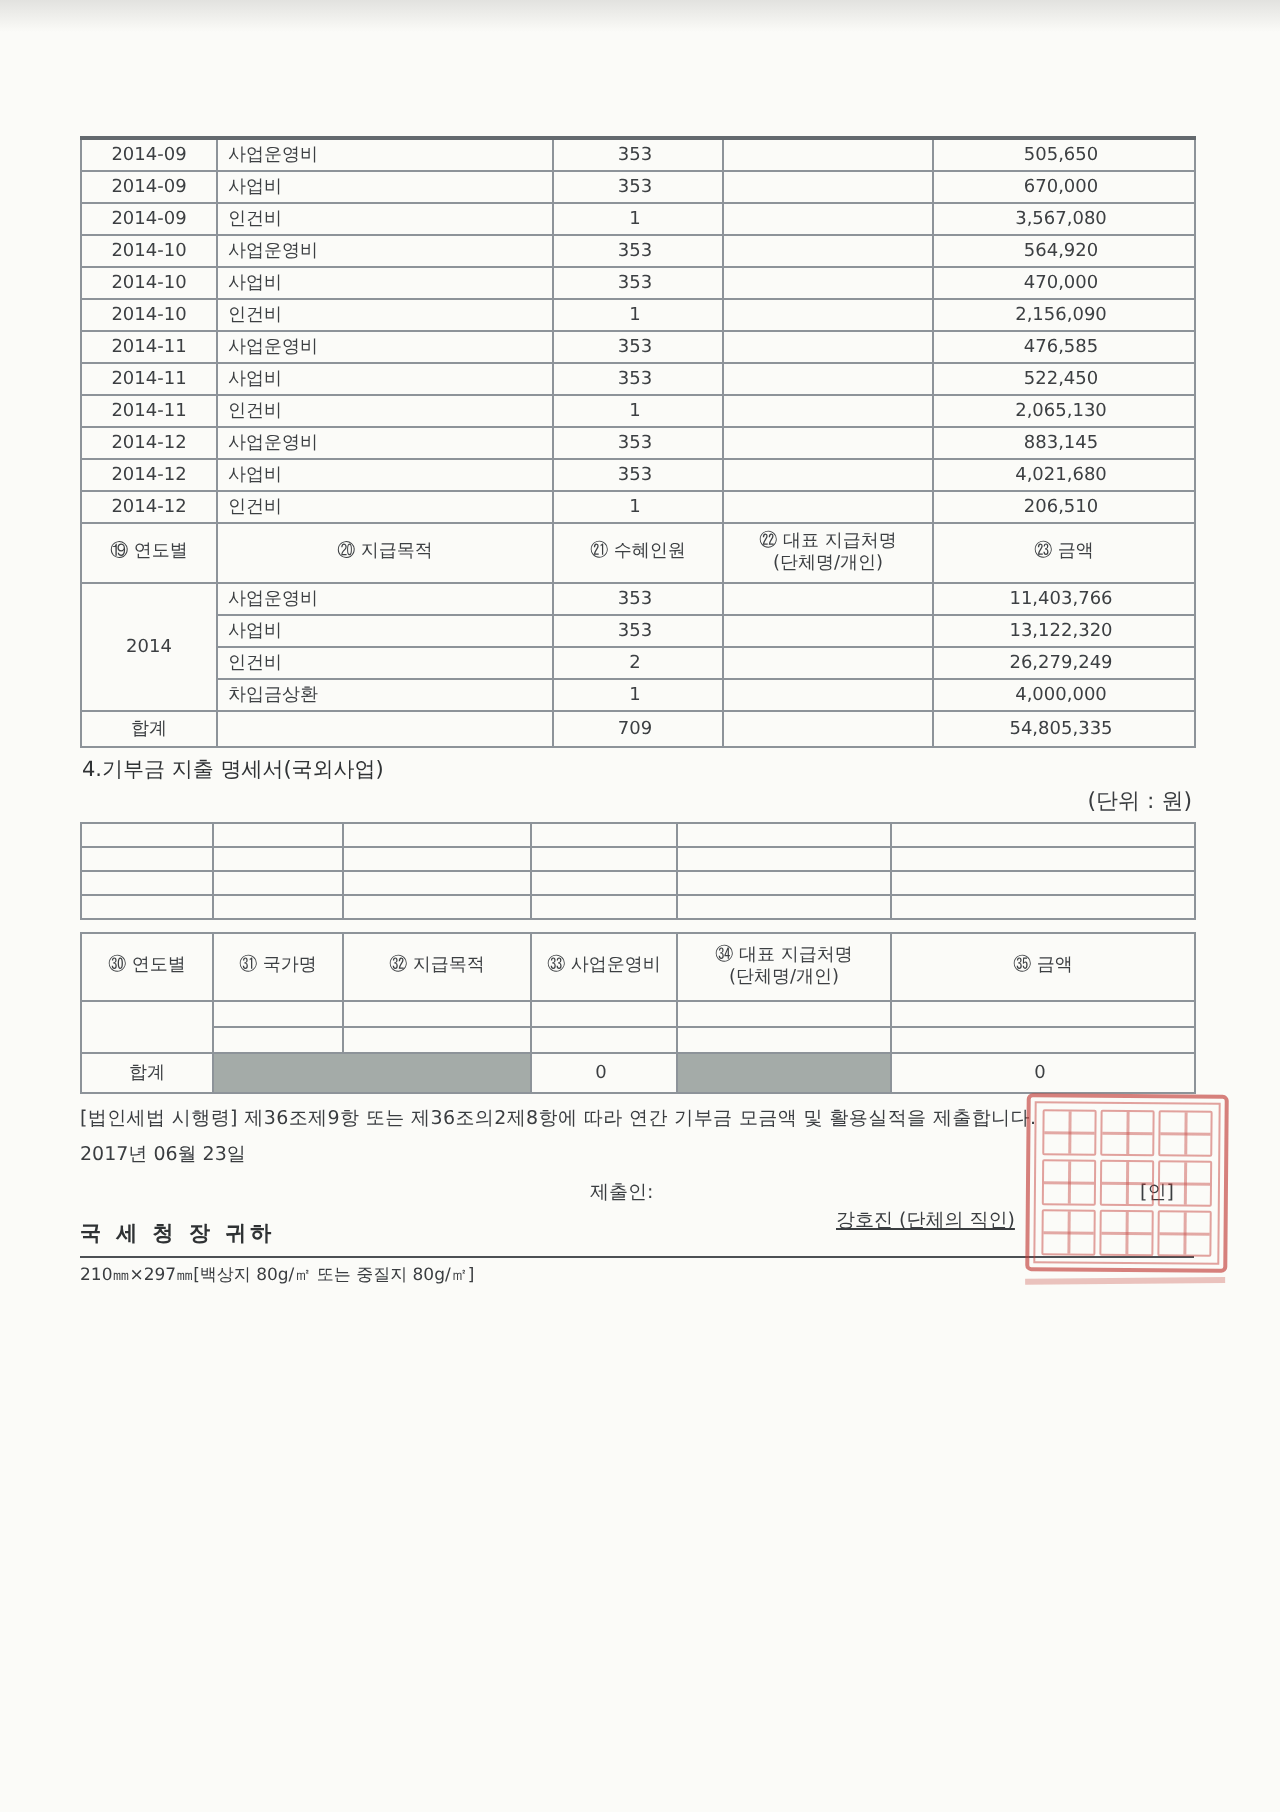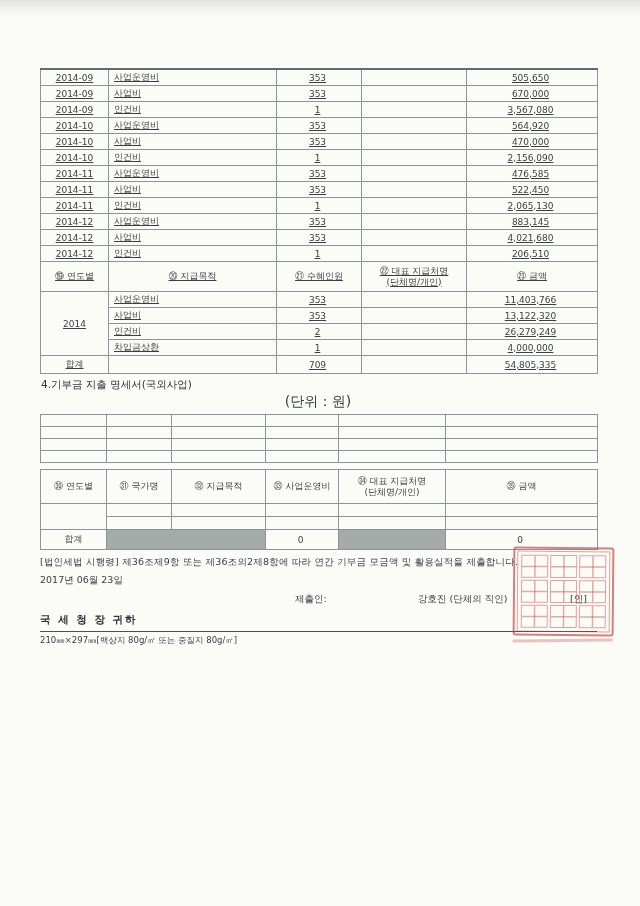--- a/index.html
+++ b/index.html
@@ -6,41 +6,41 @@
   body{background:#9a9a98;font-family:"DejaVu Sans","Liberation Sans",sans-serif;}
   .page{position:relative;width:640px;height:906px;background:#fbfbf8;overflow:hidden;
         color:#3a3d40;margin:0 auto;}
   .scan-edge{position:absolute;top:0;left:0;right:0;height:16px;
              background:linear-gradient(#e2e2df,rgba(251,251,248,0));}
   .content{position:absolute;left:40px;top:68px;width:557px;}
 
   table{border-collapse:collapse;table-layout:fixed;width:557px;font-size:9px;color:#3c3f42;}
   td,th{border:1px solid #8d9399;padding:0 5px;height:15px;font-weight:normal;
         overflow:hidden;white-space:nowrap;}
-  .t-monthly{border-top:2px solid #63696e;text-decoration:underline;}
+  .t-monthly{border-top:2px solid #63696e;}
   .c-center{text-align:center;}
   .c-left{text-align:left;}
   .c-right{text-align:center;padding-right:8px;}
   .hdr td{text-align:center;height:29px;line-height:1.25;}
   .hdr .two-line{line-height:1.15;}
   .tall-hdr td{height:33px;}
   .empty-row td{height:11px;}
   .empty-row2 td{height:12px;}
   .total-row td{height:17px;}
   .gray{background:#a4aba8;}
   .s4-total td{height:19px;}
 
   .section-title{font-size:10.5px;font-weight:normal;color:#2f3234;margin:4px 0 0 1px;}
-  .unit-note{font-size:14px;text-align:center;margin:1px 1px 3px 0;}
+  .unit-note{font-size:11px;text-align:right;margin:1px 1px 3px 0;}
 
   .statement{font-size:9.5px;margin-top:6px;letter-spacing:0.2px;}
   .date-line{font-size:9.5px;text-align:left;padding-right:16px;margin-top:5px;}
   .submit-line{position:relative;height:16px;margin-top:4px;font-size:9.5px;}
   .submit-label{position:absolute;left:255px;top:2px;}
-  .submit-name{position:absolute;left:378px;top:2px;}
+  .submit-name{position:absolute;left:378px;top:16px;text-decoration:underline;}
   .seal-word{position:absolute;left:530px;top:2px;}
   .recipient{font-size:10.5px;font-weight:bold;letter-spacing:2px;margin-top:6px;color:#2f3234;}
   .foot-rule{border:none;border-top:1.5px solid #4c5054;margin:4px 0 0 0;}
   .paper-spec{font-size:8.5px;text-align:left;margin-top:3px;}
 
   
   .stamp{position:absolute;left:513px;top:547px;width:97px;height:85px;
          border:2.5px solid rgba(194,59,53,0.75);border-radius:3px;
          transform:rotate(0.5deg);opacity:0.85;}
   .stamp-inner{position:absolute;inset:2px;border:1px solid rgba(194,59,53,0.55);

